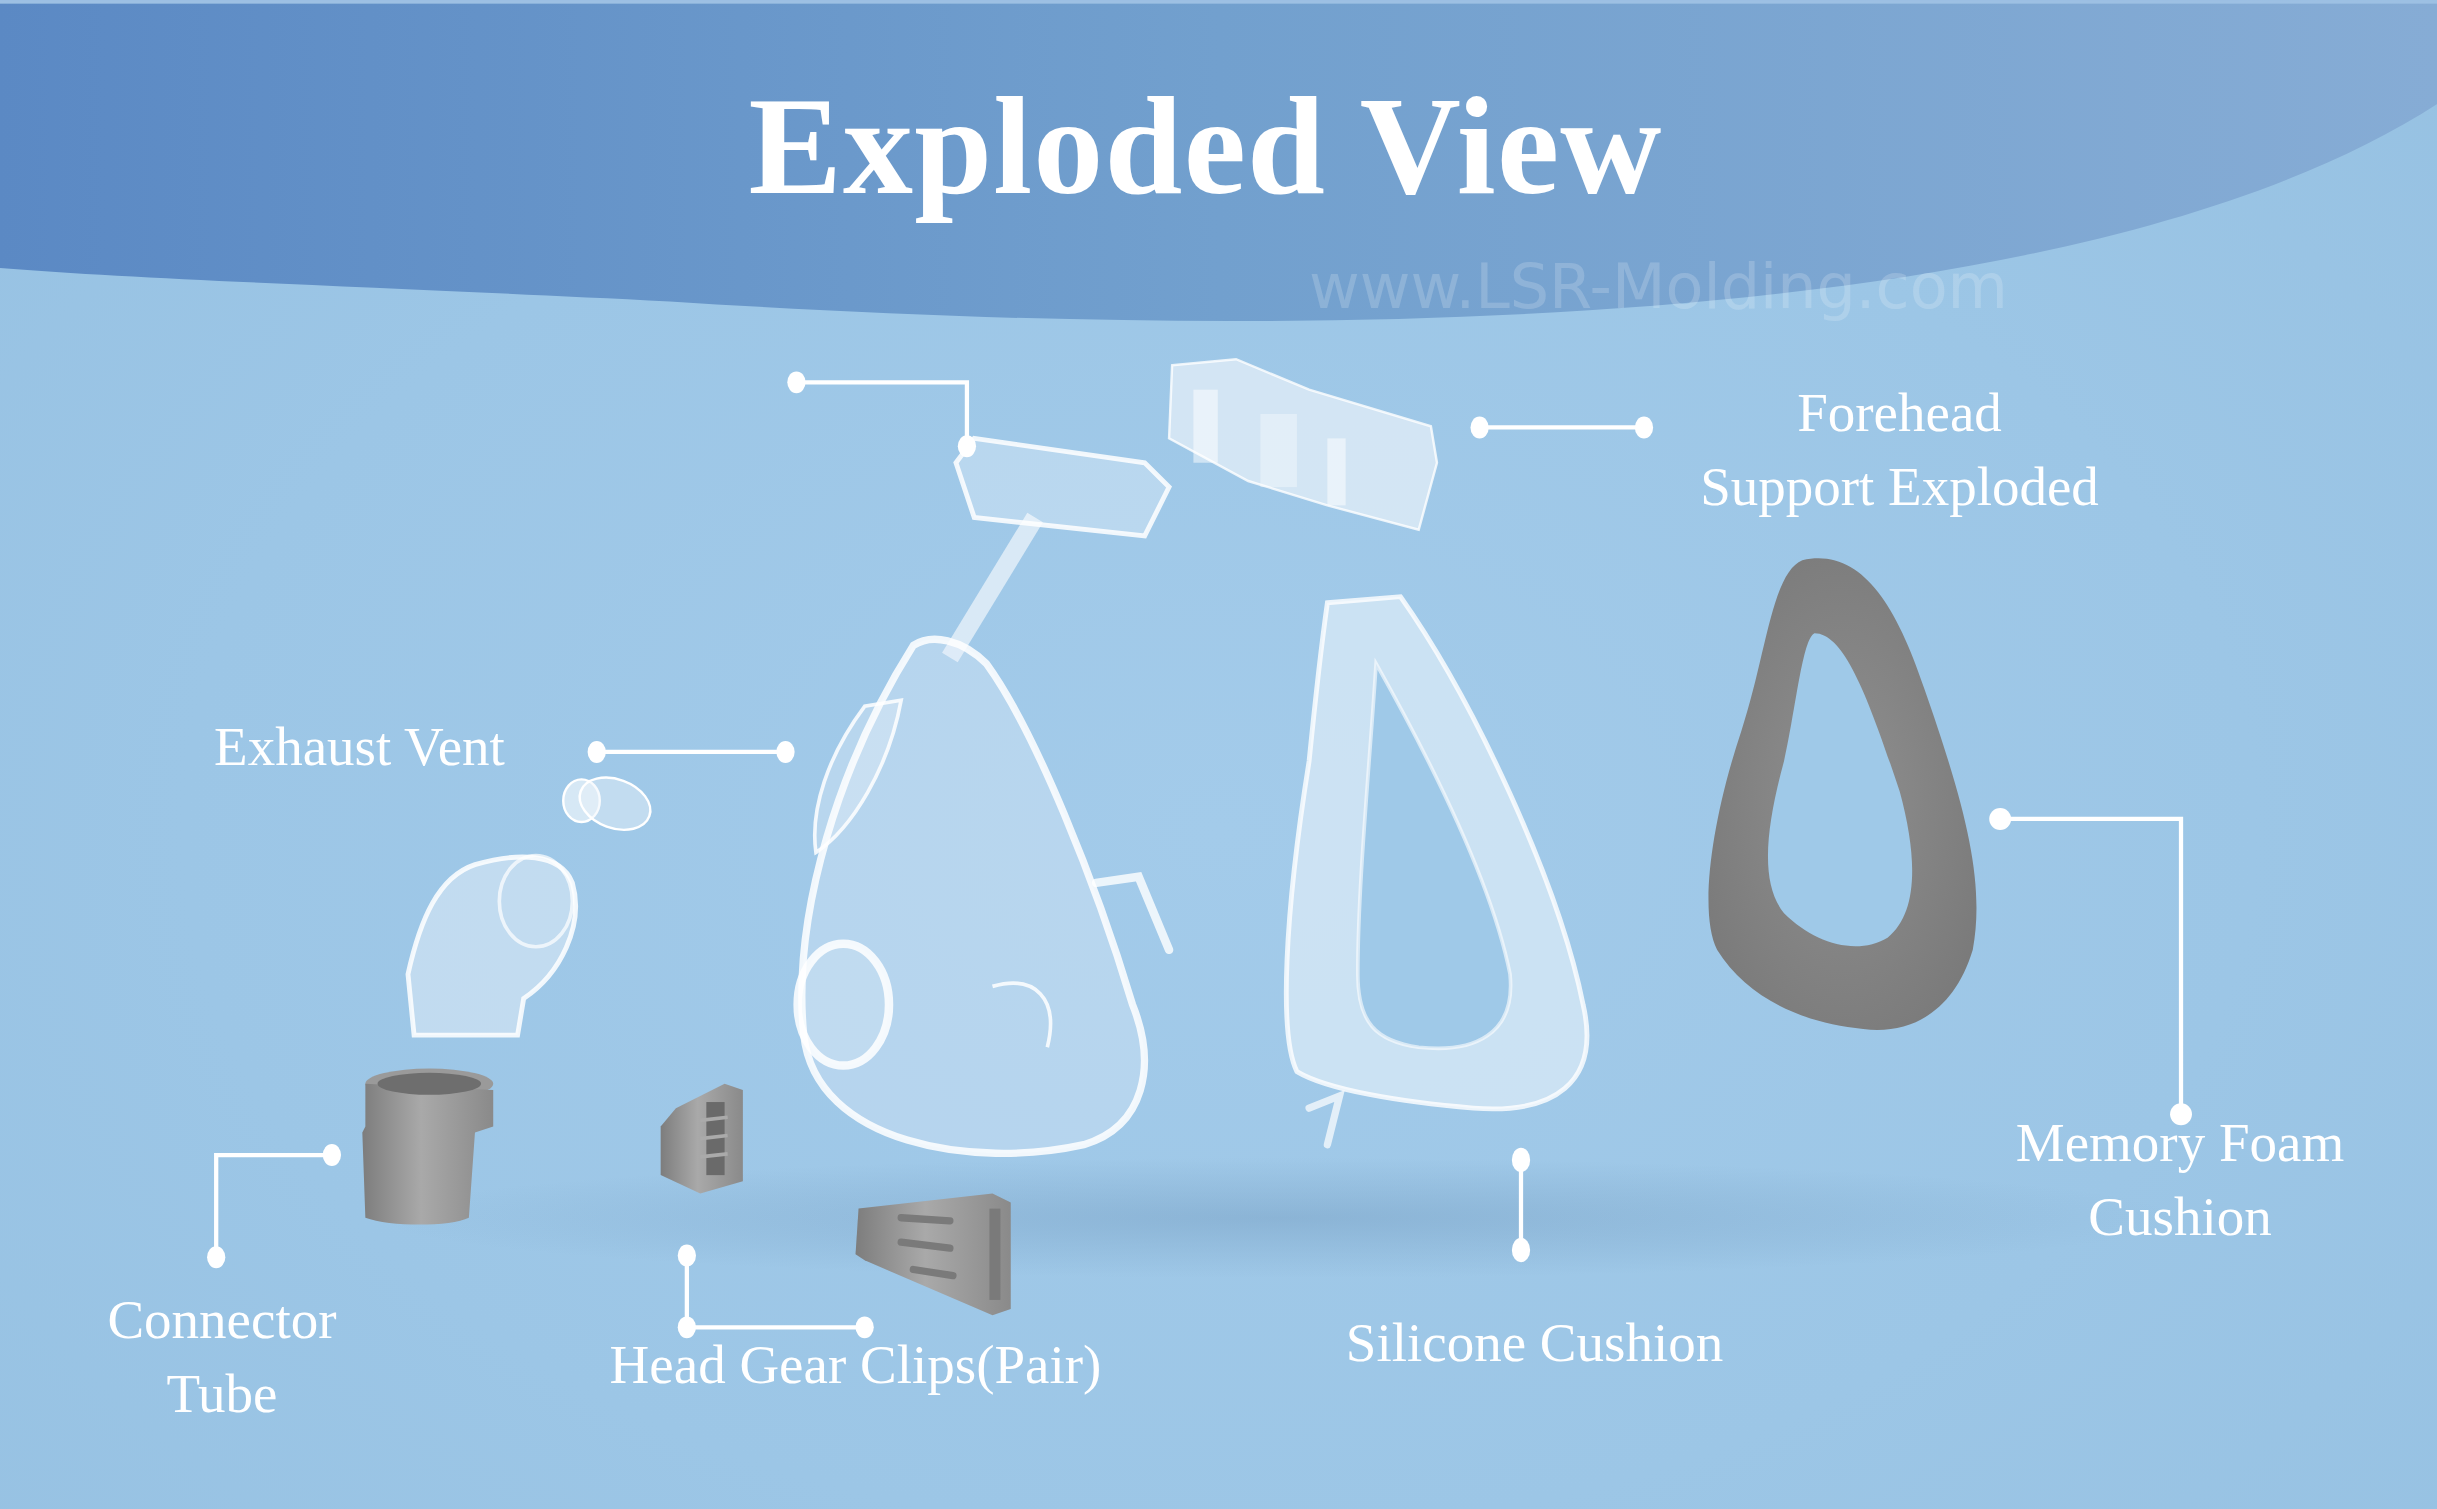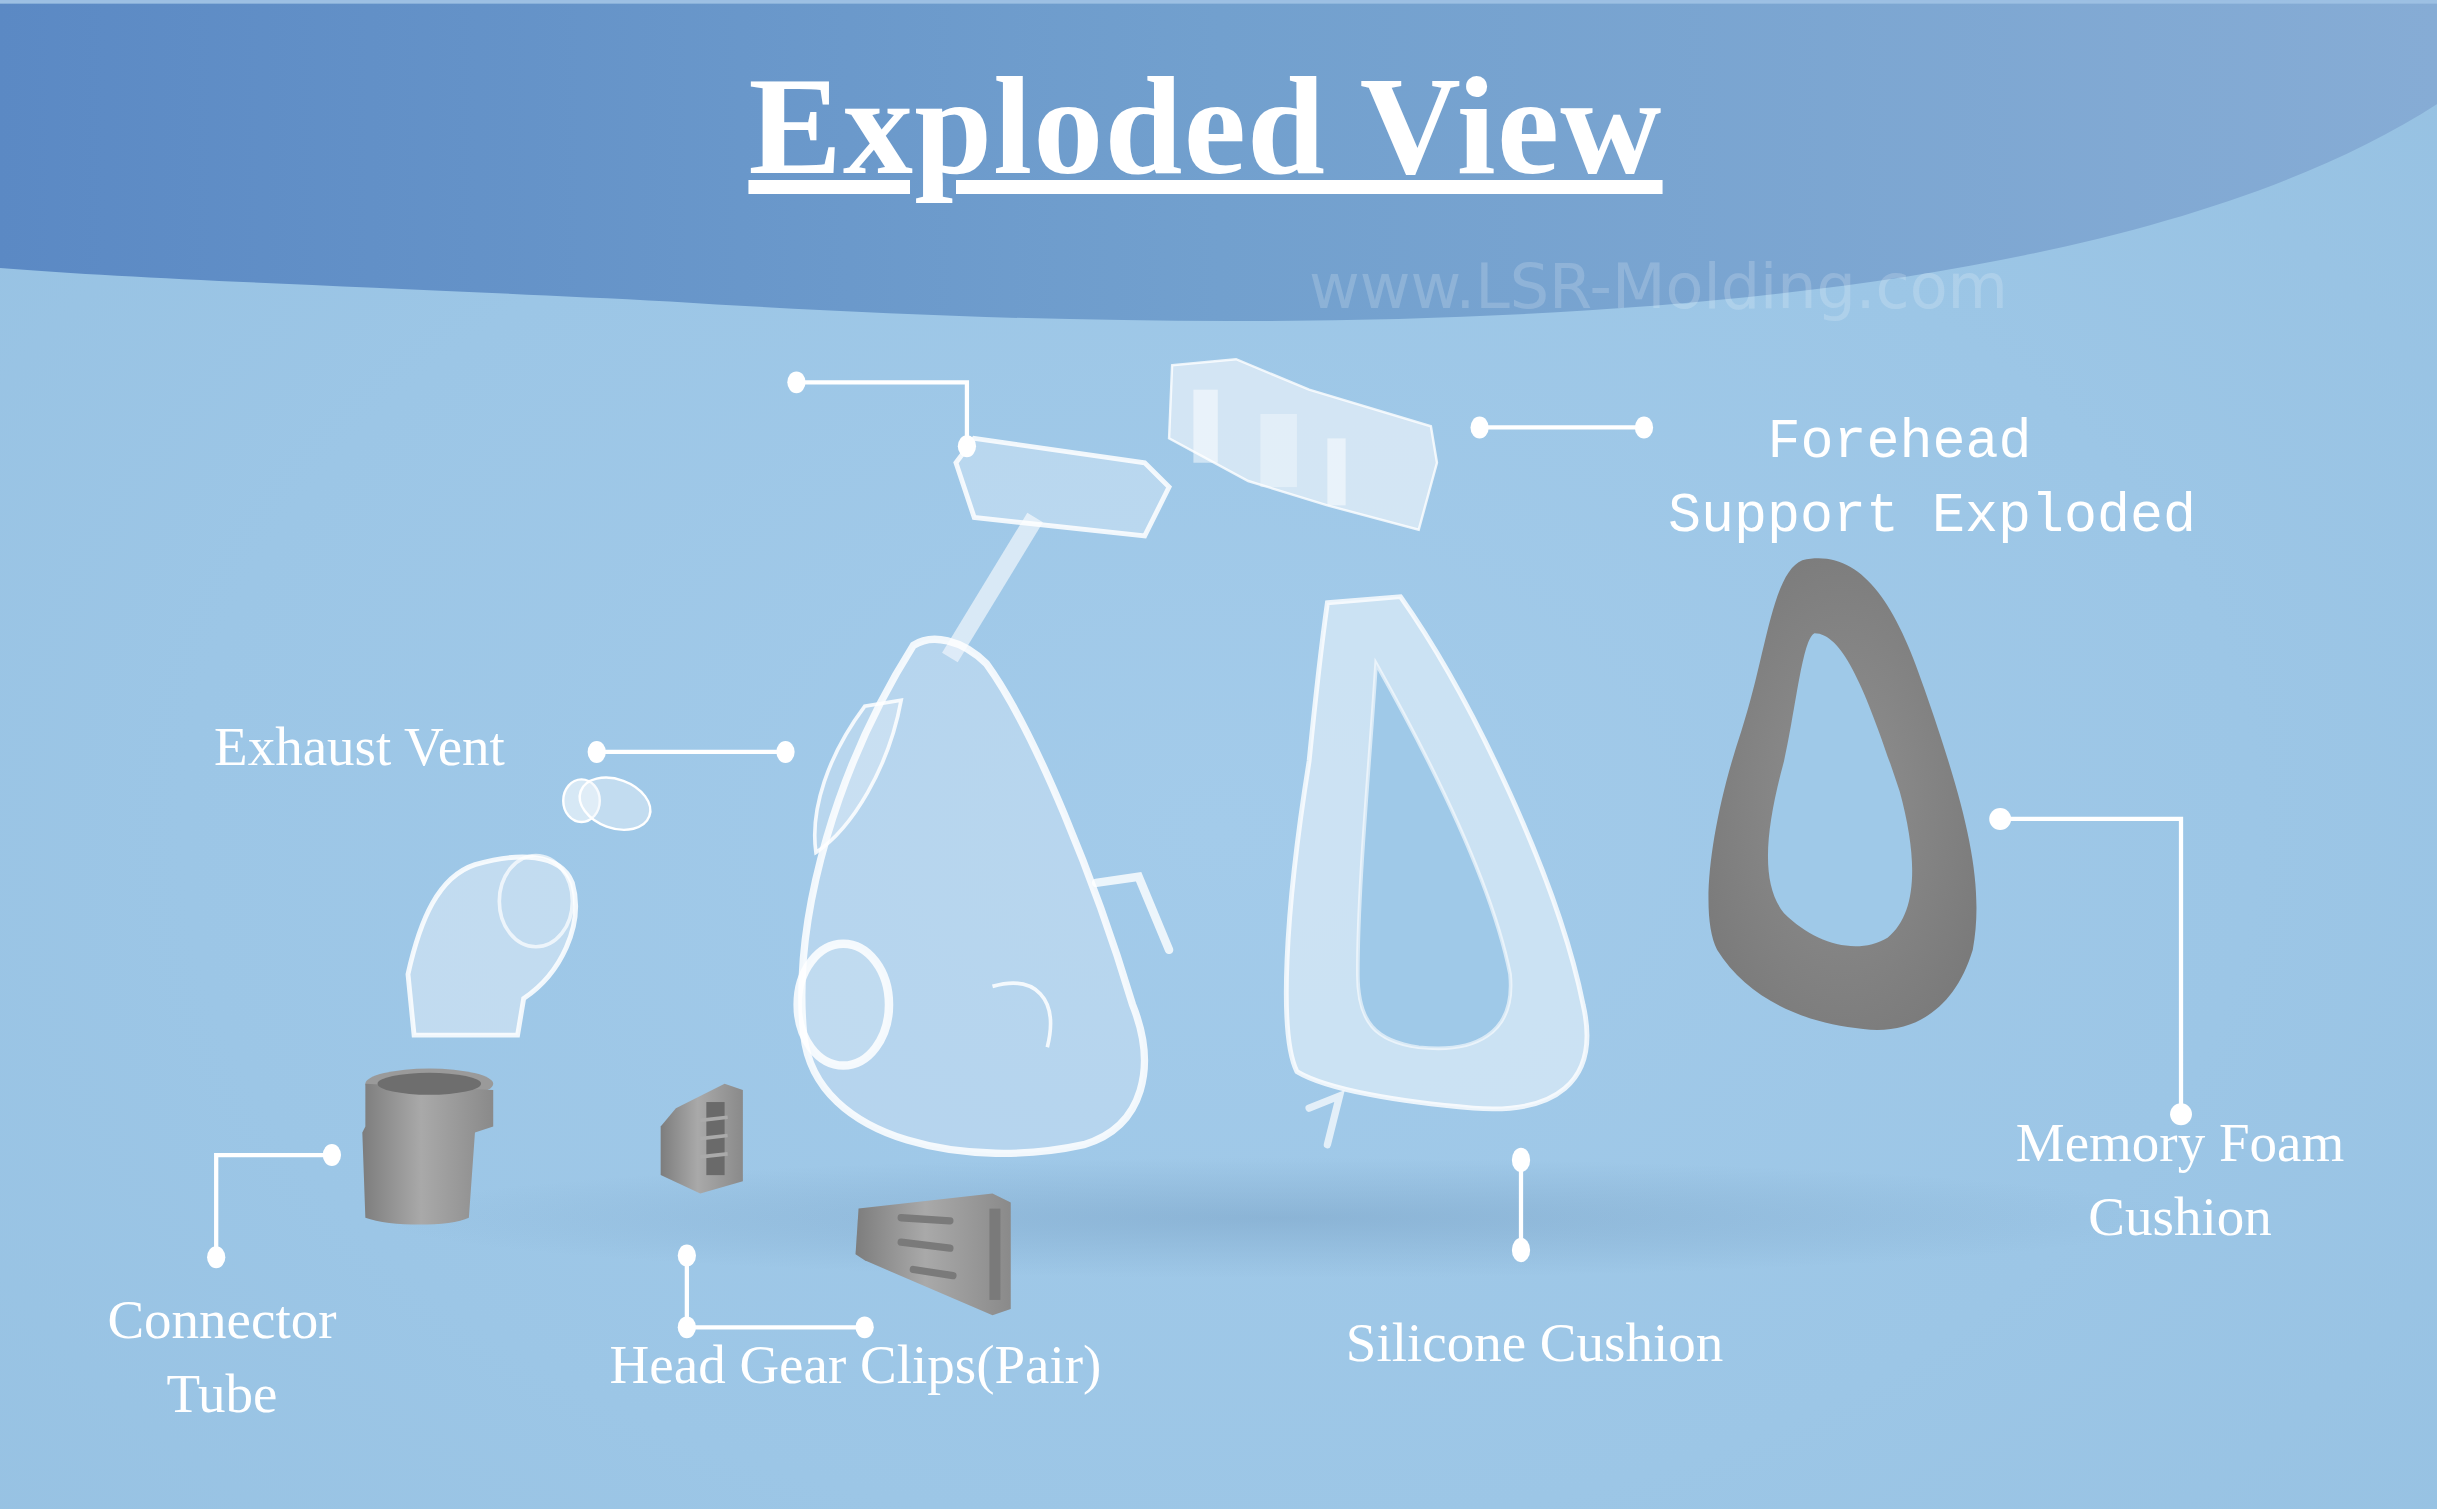--- a/index.html
+++ b/index.html
@@ -1,21 +1,21 @@
 <!DOCTYPE html>
 <html style="font-size:9.7px"><head>
 <meta charset="utf-8">
 <style>
   html, body { margin:0; padding:0; }
   body { width:2438px; height:1510px; overflow:hidden; background:#9fc9e8; position:relative; font-family:"Liberation Serif", "DejaVu Serif", serif; }
   .stage { position:absolute; left:0; top:0; width:2438px; height:1510px; }
   .bg { position:absolute; inset:0; background: radial-gradient(ellipse at 50% 55%, #a3cbea 0%, #9cc6e6 60%, #96c1e2 100%); }
   .floor-shadow { position:absolute; left:365px; top:1157px; width:1827px; height:122px; border-radius:50%; background: radial-gradient(ellipse at center, rgba(80,120,160,0.25) 0%, rgba(80,120,160,0) 70%); }
   svg.header { position:absolute; left:0; top:0; }
-  .title { position:absolute; left:0; width:2411px; top:56px; text-align:center; color:#ffffff; font-weight:bold; font-size:140px; line-height:1; letter-spacing:1.2px;text-decoration:underline; }
+  .title { position:absolute; left:0; width:2411px; top:76px; text-align:center; color:#ffffff; font-weight:bold; font-size:140px; line-height:1; letter-spacing:1.2px; }
   .watermark { position:absolute; left:1309px; top:256px; color:#ffffff; opacity:0.18; font-family:"DejaVu Sans", "Liberation Sans", sans-serif; font-size:62px; line-height:1; white-space:nowrap; }
   .label { position:absolute; color:#ffffff; font-size:55px; line-height:74px; text-align:center; white-space:nowrap; }
   svg.lines { position:absolute; left:0; top:0; }
   svg.parts { position:absolute; left:0; top:0; }
 </style>
 </head>
 <body>
 
 <div class="stage">
   <div class="bg"></div>
@@ -146,21 +146,21 @@
       <ellipse cx="1420" cy="2180" rx="15" ry="18" fill="#ffffff" stroke="none"></ellipse>
     </g>
     <g>
       <polyline points="2498,1905 2498,2053"></polyline>
       <ellipse cx="2498" cy="1905" rx="15" ry="20" fill="#ffffff" stroke="none"></ellipse>
       <ellipse cx="2498" cy="2053" rx="15" ry="20" fill="#ffffff" stroke="none"></ellipse>
     </g>
   </svg>
 
 
-  <div class="label" style="left:1668px; top:406px; width:463px;font-family:Liberation Mono, monospace;">
+  <div class="label" style="left:1668px; top:376px; width:463px;">
     <div>Forehead</div>
     <div>Support Exploded</div>
   </div>
 
   <div class="label" style="left:177px; top:710px; width:365px;">
     <div>Exhaust Vent</div>
   </div>
 
   <div class="label" style="left:1979px; top:1106px; width:402px;">
     <div>Memory Foam</div>

